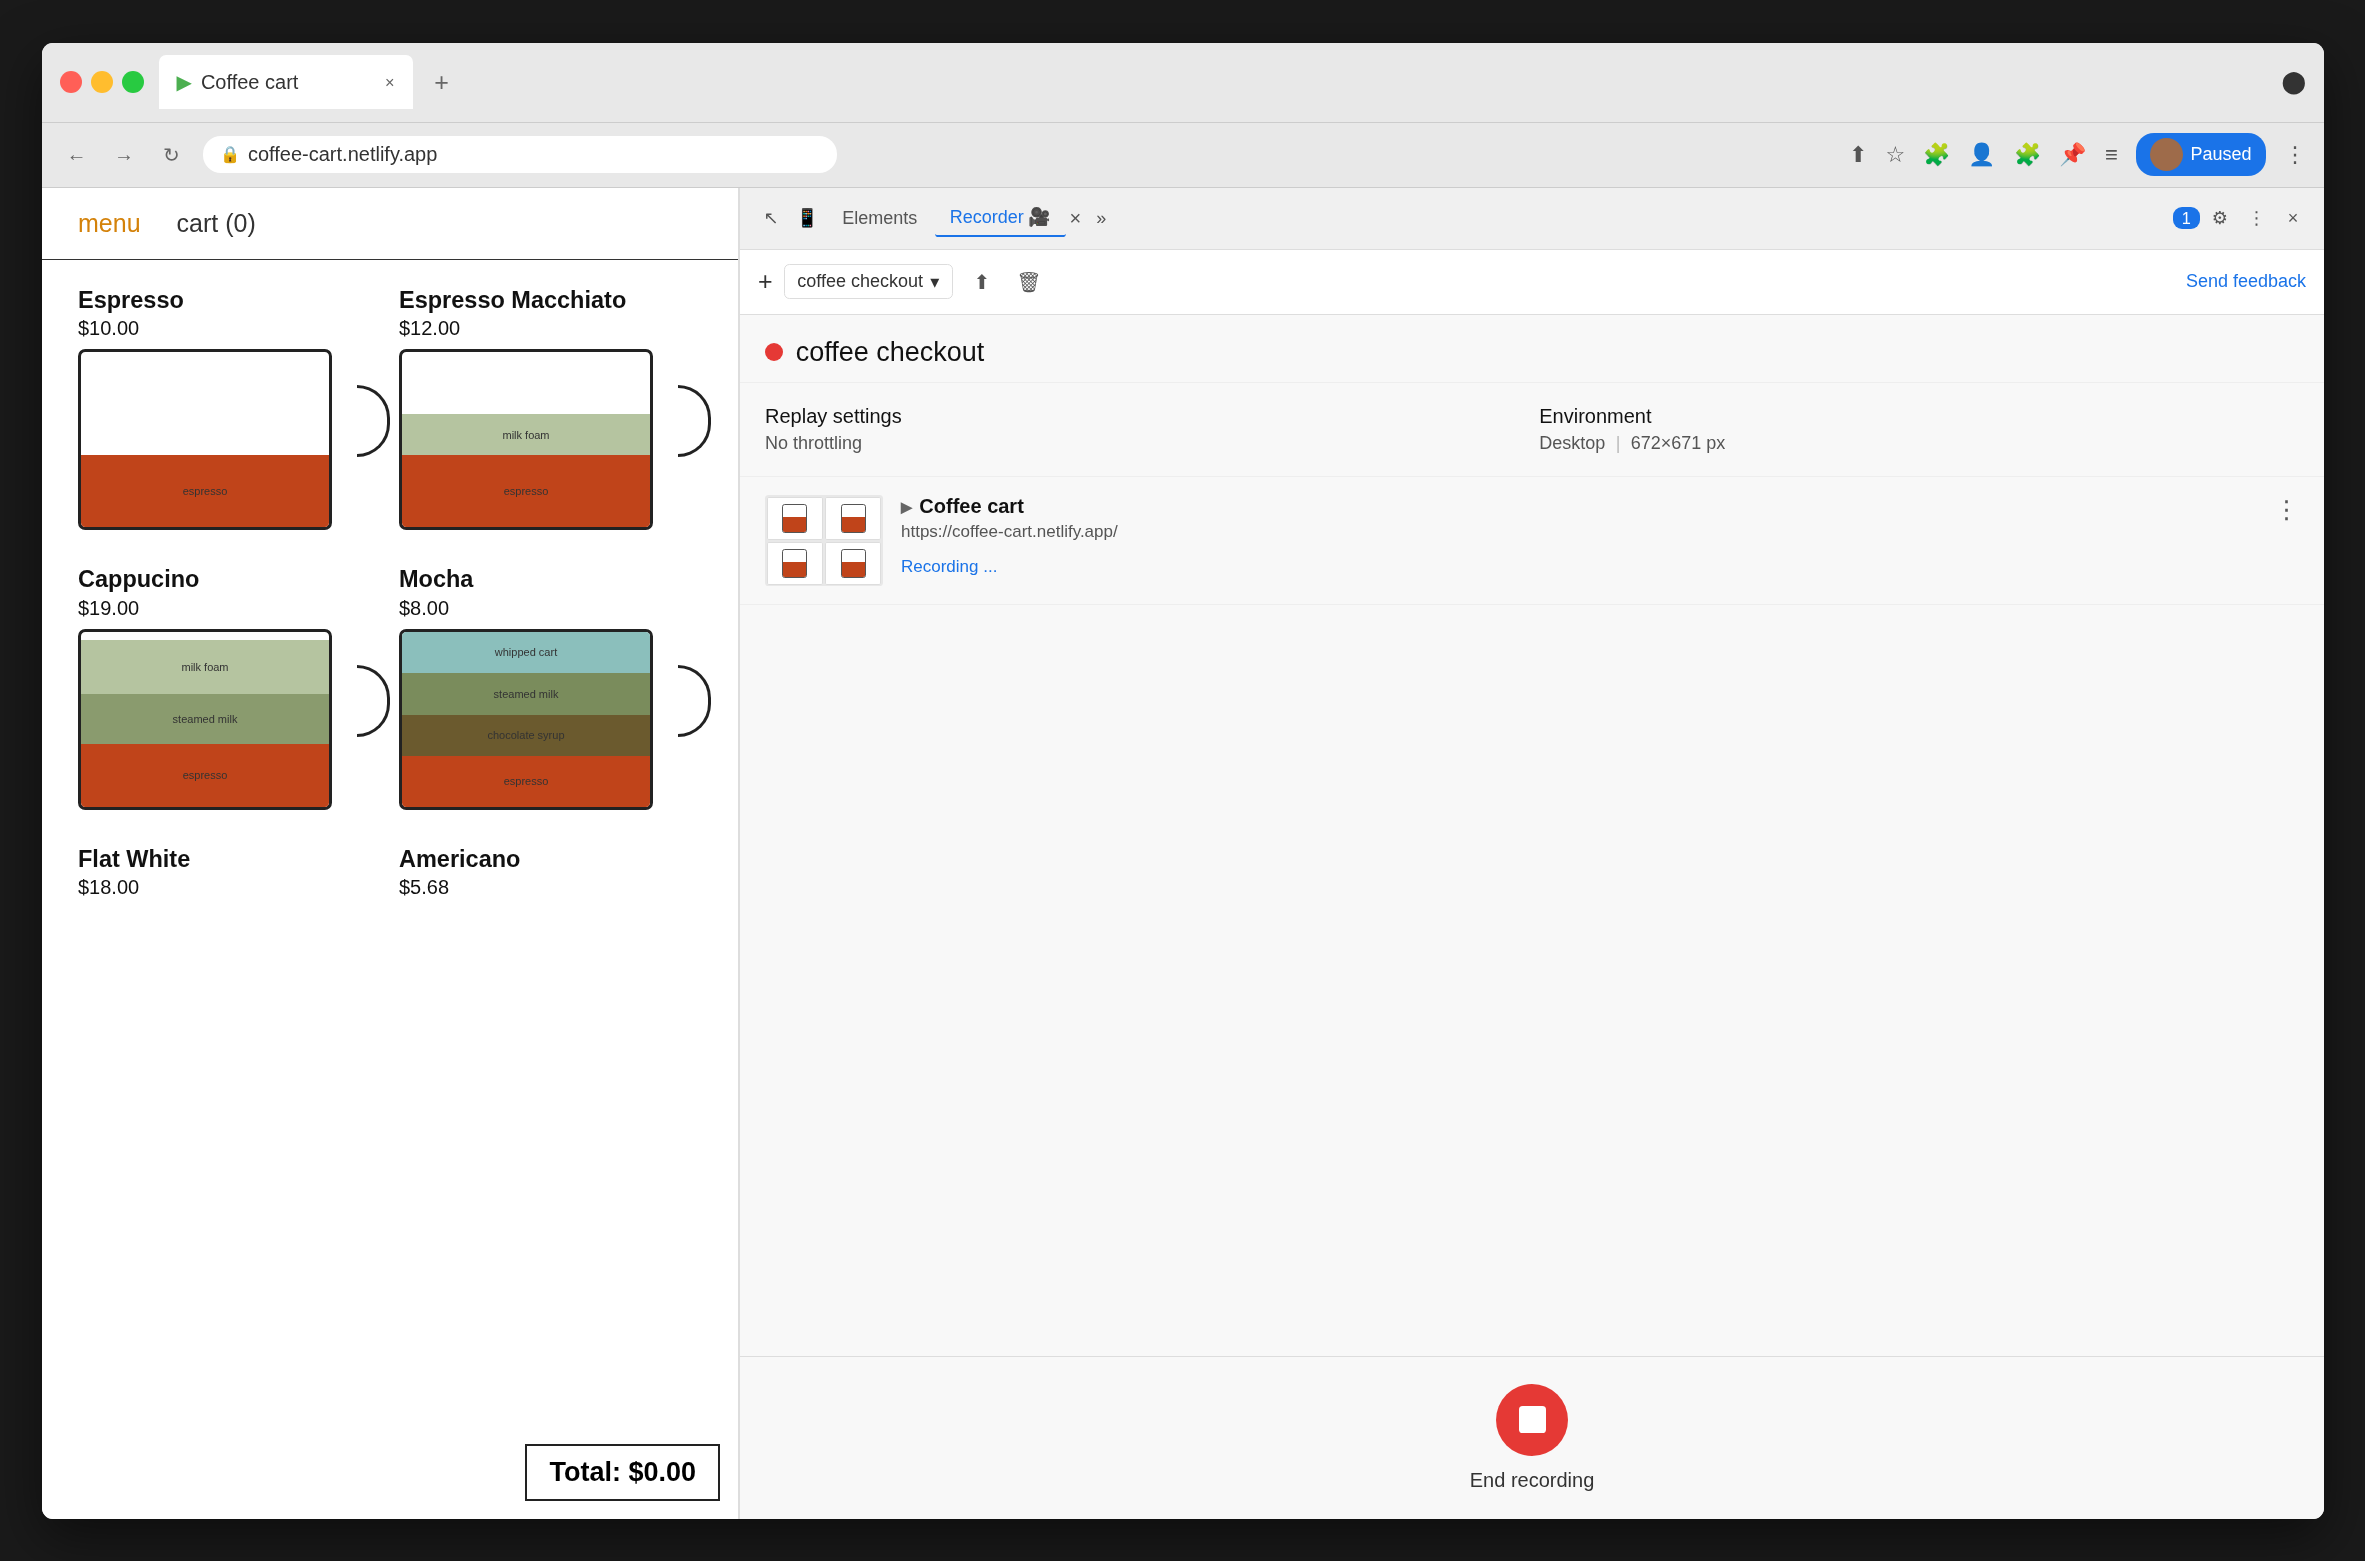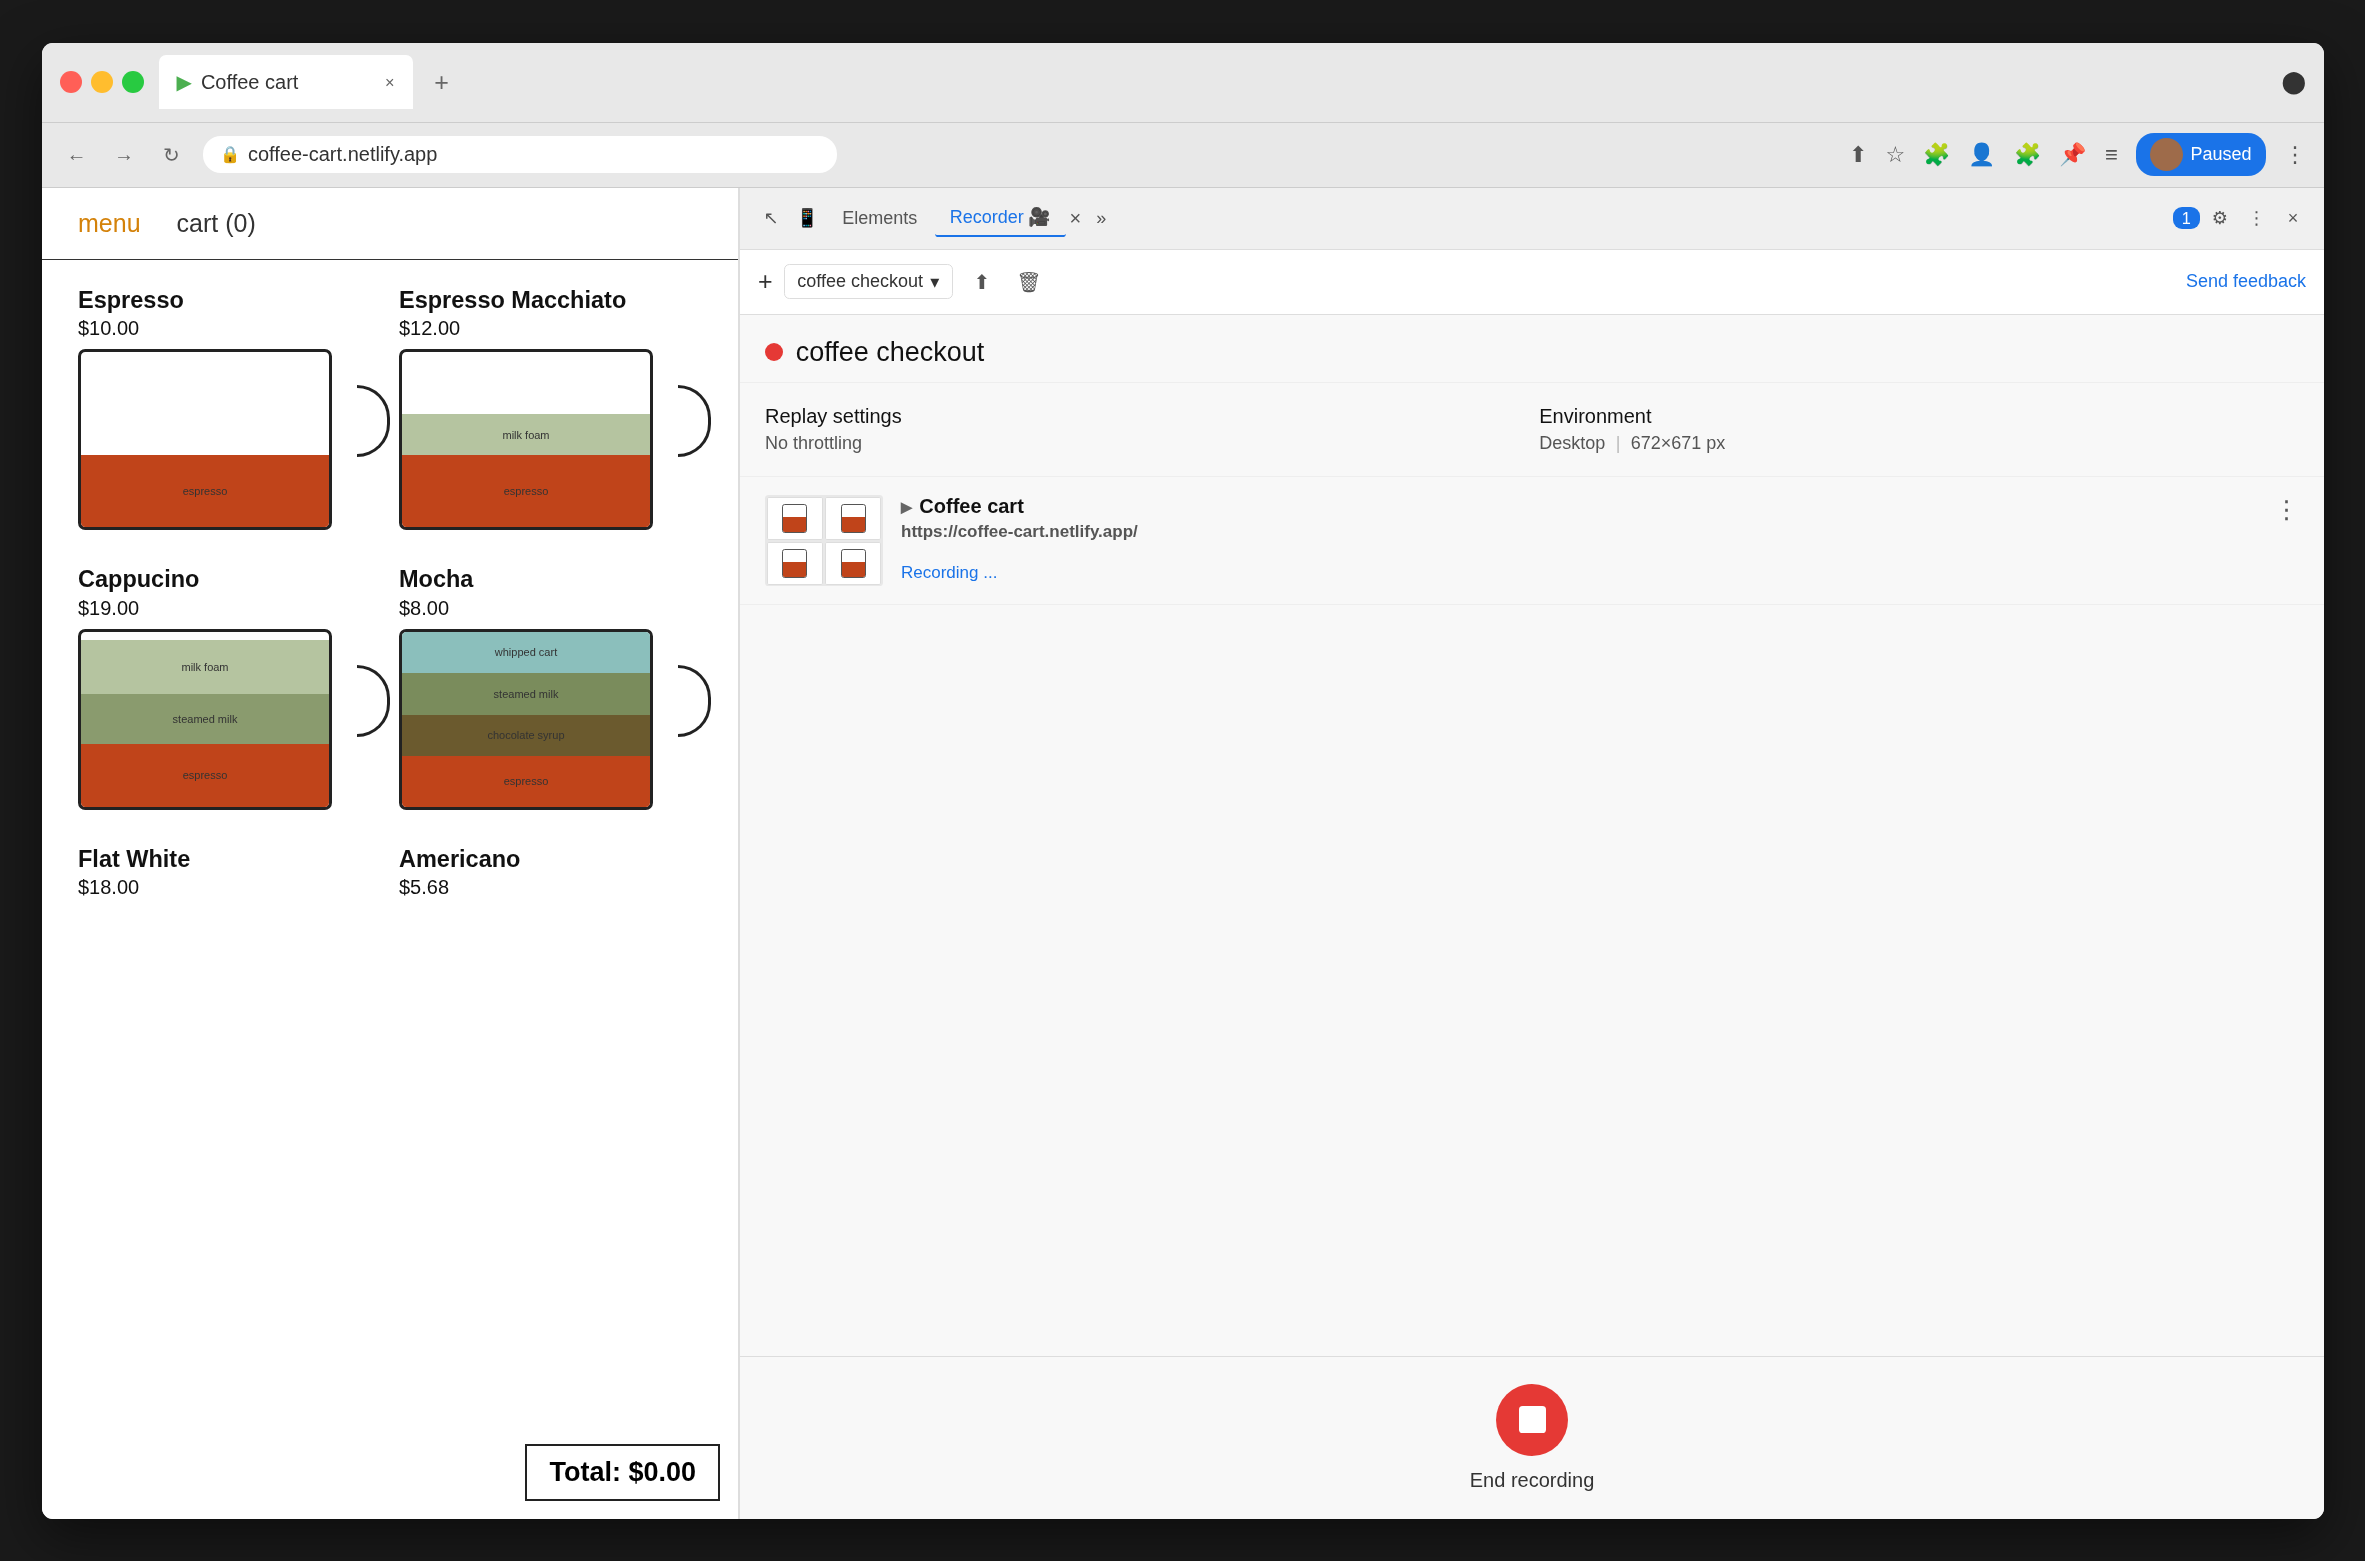--- a/index.html
+++ b/index.html
@@ -452,22 +452,21 @@
       gap: 7.2px;
       margin-bottom: 3.6px;
     }
     .expand-arrow {
       font-size: 14.5px;
       color: #666;
     }
     .recording-url {
       font-size: 17px;
       color: #555;
-      margin-bottom: 21px;
-      font-weight: bold;
+      margin-bottom: 15px;
     }
     .recording-status {
       font-size: 17px;
       color: #1a73e8;
     }
     .recording-more-btn {
       color: #555;
       font-size: 25px;
       cursor: pointer;
     }

